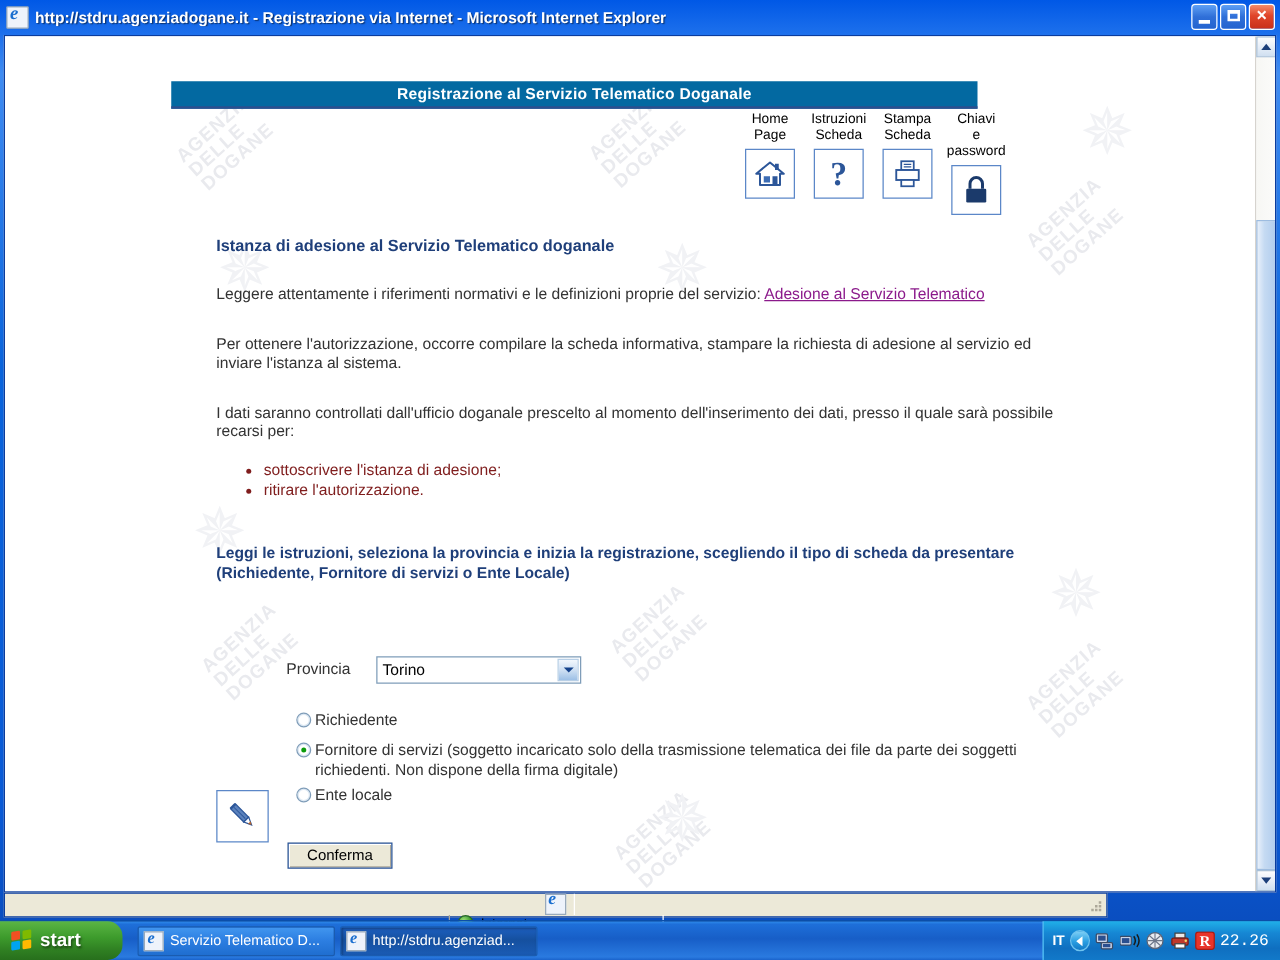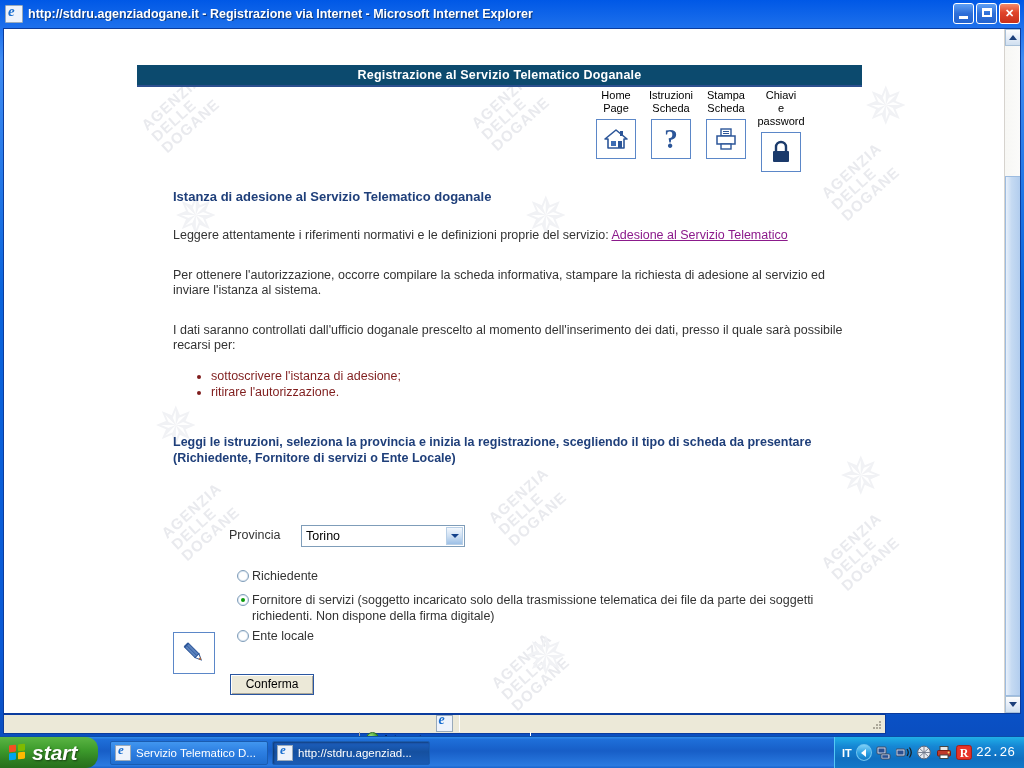--- a/index.html
+++ b/index.html
@@ -69,22 +69,22 @@
     color:#e9eaee;
     transform:rotate(-42deg);
     white-space:pre;
     letter-spacing:1px;
   }
   .wm.star{
     font-size:52px;color:#f1f2f5;transform:rotate(0deg);font-weight:normal;
   }
 
   .banner{
-    position:absolute;left:133px;top:36px;width:725px;height:20px;
-    background:#0c4a6e;border-bottom:2px solid #2c4f8e;
+    position:absolute;left:133px;top:36px;width:645px;height:20px;
+    background:#0369a1;border-bottom:2px solid #2c4f8e;
     color:#fff;font-size:12.5px;font-weight:bold;
     text-align:center;line-height:20px;letter-spacing:.2px;
   }
 
   
   .nav{position:absolute;left:588px;top:60px;display:flex;gap:7px;align-items:flex-start;}
   .nav-item{width:48px;display:flex;flex-direction:column;align-items:center;}
   .nav-label{
     font-family:"Liberation Sans",sans-serif;font-size:11px;color:#000;
     text-align:center;line-height:13px;width:48px;white-space:pre-line;
@@ -227,21 +227,21 @@
     position:absolute;left:0;top:0;width:98px;height:31px;
     background:linear-gradient(180deg,#5bb544 0%,#3d9b2c 42%,#2f7f22 75%,#276f1c 100%);
     border-radius:0 12px 12px 0;
     display:flex;align-items:center;
   }
   .start-flag{
     margin-left:9px;width:17px;height:17px;position:relative;flex:0 0 auto;
   }
   .start-flag i{position:absolute;width:7px;height:7px;border-radius:1px;}
   .start-text{
-    margin-left:6px;color:#fff;font-size:21px;font-style:italic;font-weight:bold;
+    margin-left:6px;color:#fff;font-size:15px;font-weight:bold;
     text-shadow:1px 1px 2px rgba(0,0,0,.5);font-family:"Liberation Sans",sans-serif;
   }
   .task-btn{
     position:absolute;top:4px;height:24px;
     background:linear-gradient(180deg,#4196ef 0%,#2d7fe2 45%,#1f6ed0 100%);
     border:1px solid #1a5cb0;border-radius:2px;box-sizing:border-box;
     display:flex;align-items:center;padding-left:4px;
     color:#fff;font-size:11.5px;overflow:hidden;white-space:nowrap;
   }
   .task-btn.active{

